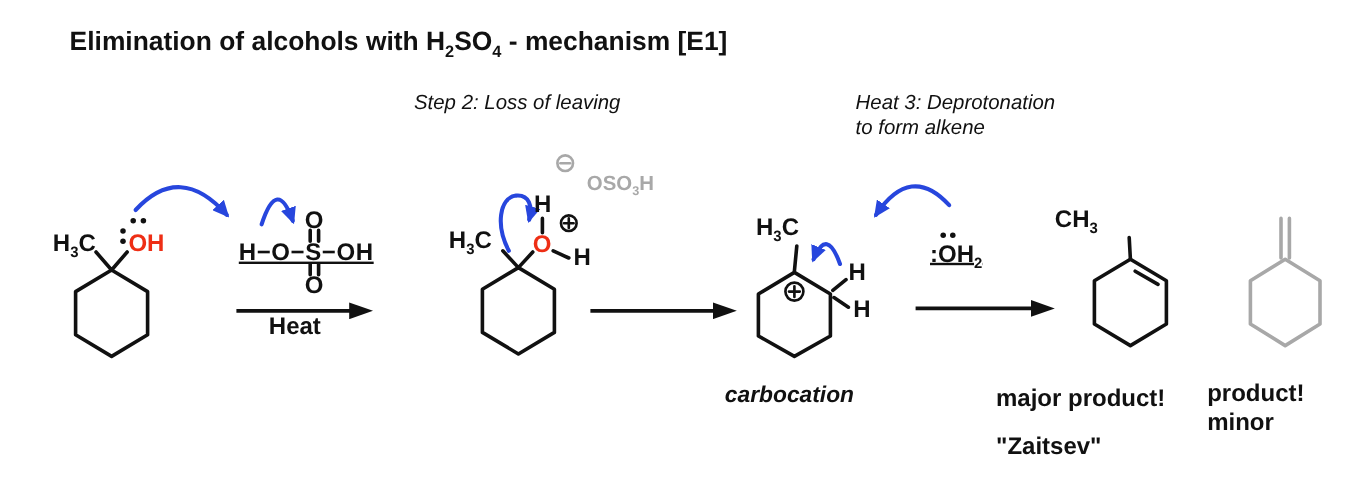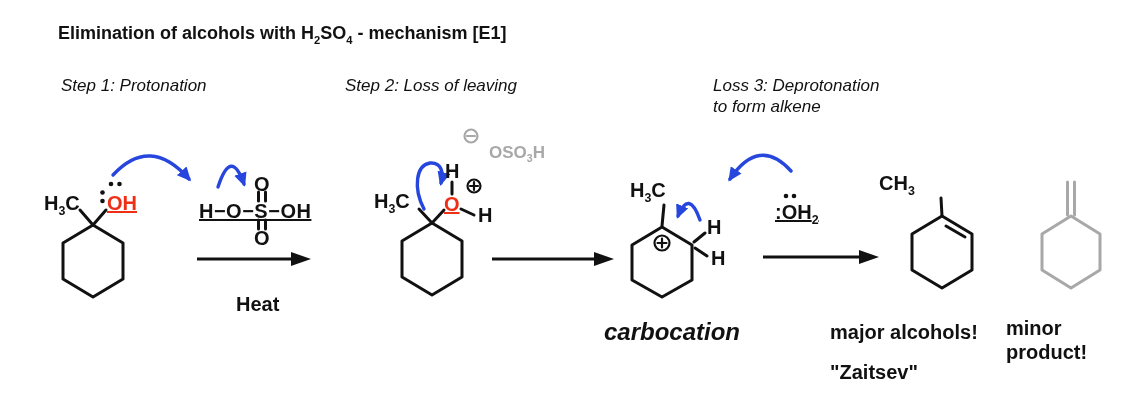--- a/index.html
+++ b/index.html
@@ -9,26 +9,26 @@
   html,body{margin:0;padding:0;background:#fff;}
   .canvas{
     position:relative;width:1122px;height:410px;overflow:hidden;
     background:var(--background,#fff);
     font-family:"Liberation Sans","DejaVu Sans",sans-serif;
     color:var(--bond-black,#111);
   }
   svg.art{position:absolute;left:0;top:0;}
   .lbl{position:absolute;white-space:nowrap;line-height:1;}
   .atom{font-size:20px;font-weight:700;}
-  .red{color:var(--highlight-red,#ee2e15);text-decoration:underline;}
+  .red{color:var(--highlight-red,#ee2e15);}
   .graytxt{color:var(--muted-gray,#a8a8a8);}
-  .title{font-size:18px;font-weight:700;}
+  .title{font-size:22px;font-weight:700;}
   .stepcap{font-size:17px;font-style:italic;line-height:21px;}
   .cap{font-size:20px;font-weight:700;line-height:24px;}
-  .capi{font-size:24px;font-weight:700;font-style:italic;}
+  .capi{font-size:19px;font-weight:700;font-style:italic;}
   sub{font-size:62%;line-height:0;}
   .bond{fill:none;stroke:var(--bond-black,#111);stroke-width:3;stroke-linejoin:round;stroke-linecap:round;}
   .bondg{fill:none;stroke:var(--muted-gray,#a8a8a8);stroke-width:3;stroke-linejoin:round;stroke-linecap:round;}
   .barrow{fill:none;stroke:var(--accent-blue,#2746dd);stroke-width:3.4;stroke-linecap:round;}
   .rarrow{fill:none;stroke:var(--bond-black,#111);stroke-width:3.2;}
   .charge circle{fill:none;stroke:var(--bond-black,#111);stroke-width:2.2;}
   .charge path{fill:none;stroke:var(--bond-black,#111);stroke-width:2.2;stroke-linecap:round;}
   .chargeg circle,.chargeg path{stroke:var(--muted-gray,#a8a8a8);}
   .dots circle{fill:var(--bond-black,#111);stroke:none;}
   #hb path{fill:var(--bond-black,#111);}
@@ -91,50 +91,49 @@
 
     <polygon class="bond" points="942,216 972,234 972,270 942,288 912,270 912,234"></polygon>
     <path class="bond" d="M941,198 L942,216 M946,226 L965,237"></path>
     <polygon class="bondg" points="1071,216 1100,234 1100,270 1071,288 1042,270 1042,234"></polygon>
     <path class="bondg" d="M1067.5,182 L1067.5,215 M1074.5,182 L1074.5,215"></path>
   </svg>
 
   <div class="lbl title" style="left:58px;top:24px;"><span>Elimination of alcohols with H</span><sub>2</sub><span>SO</span><sub>4</sub><span> - mechanism [E1]</span></div>
 
   <div class="lbl stepcap" style="left:61px;top:75px;">
-    <div>Step 1: Protonation</div>
   </div>
   <div class="lbl stepcap" style="left:345px;top:75px;text-align:right;">
     <div>Step 2: Loss of leaving</div>
   </div>
   <div class="lbl stepcap" style="left:713px;top:75px;">
-    <div>Loss 3: Deprotonation</div>
+    <div>Heat 3: Deprotonation</div>
     <div>to form alkene</div>
   </div>
 
   <div class="lbl atom" style="left:44px;top:193px;"><span>H</span><sub>3</sub><span>C</span></div>
   <div class="lbl atom red" style="left:107px;top:193px;">OH</div>
   <div class="lbl atom" style="left:199px;top:201px;letter-spacing:0.5px;text-decoration:underline;">H−O−S−OH</div>
   <div class="lbl atom" style="left:254px;top:174px;">O</div>
   <div class="lbl atom" style="left:254px;top:228px;">O</div>
-  <div class="lbl cap" style="left:224px;top:292px;margin-left:12px;">Heat</div>
+  <div class="lbl cap" style="left:224px;top:260px;">Heat</div>
 
   <div class="lbl atom" style="left:374px;top:191px;"><span>H</span><sub>3</sub><span>C</span></div>
   <div class="lbl atom red" style="left:444px;top:194px;">O</div>
   <div class="lbl atom" style="left:445px;top:161px;">H</div>
   <div class="lbl atom" style="left:478px;top:205px;">H</div>
   <div class="lbl atom graytxt" style="left:489px;top:144px;font-size:17px;"><span>OSO</span><sub>3</sub><span>H</span></div>
 
   <div class="lbl atom" style="left:630px;top:180px;"><span>H</span><sub>3</sub><span>C</span></div>
   <div class="lbl atom" style="left:707px;top:217px;">H</div>
   <div class="lbl atom" style="left:711px;top:248px;">H</div>
   <div class="lbl atom" style="left:775px;top:202px;text-decoration:underline;"><span>:OH</span><sub>2</sub></div>
   <div class="lbl capi" style="left:604px;top:320px;">carbocation</div>
 
   <div class="lbl atom" style="left:879px;top:173px;"><span>CH</span><sub>3</sub></div>
-  <div class="lbl cap" style="left:830px;top:320px;">major alcohols!</div>
+  <div class="lbl cap" style="left:830px;top:320px;">major product!</div>
   <div class="lbl cap" style="left:830px;top:360px;">"Zaitsev"</div>
   <div class="lbl cap" style="left:1006px;top:316px;">
+    <div>product!</div>
     <div>minor</div>
-    <div>product!</div>
   </div>
 
 </div>
 
 </body></html>

